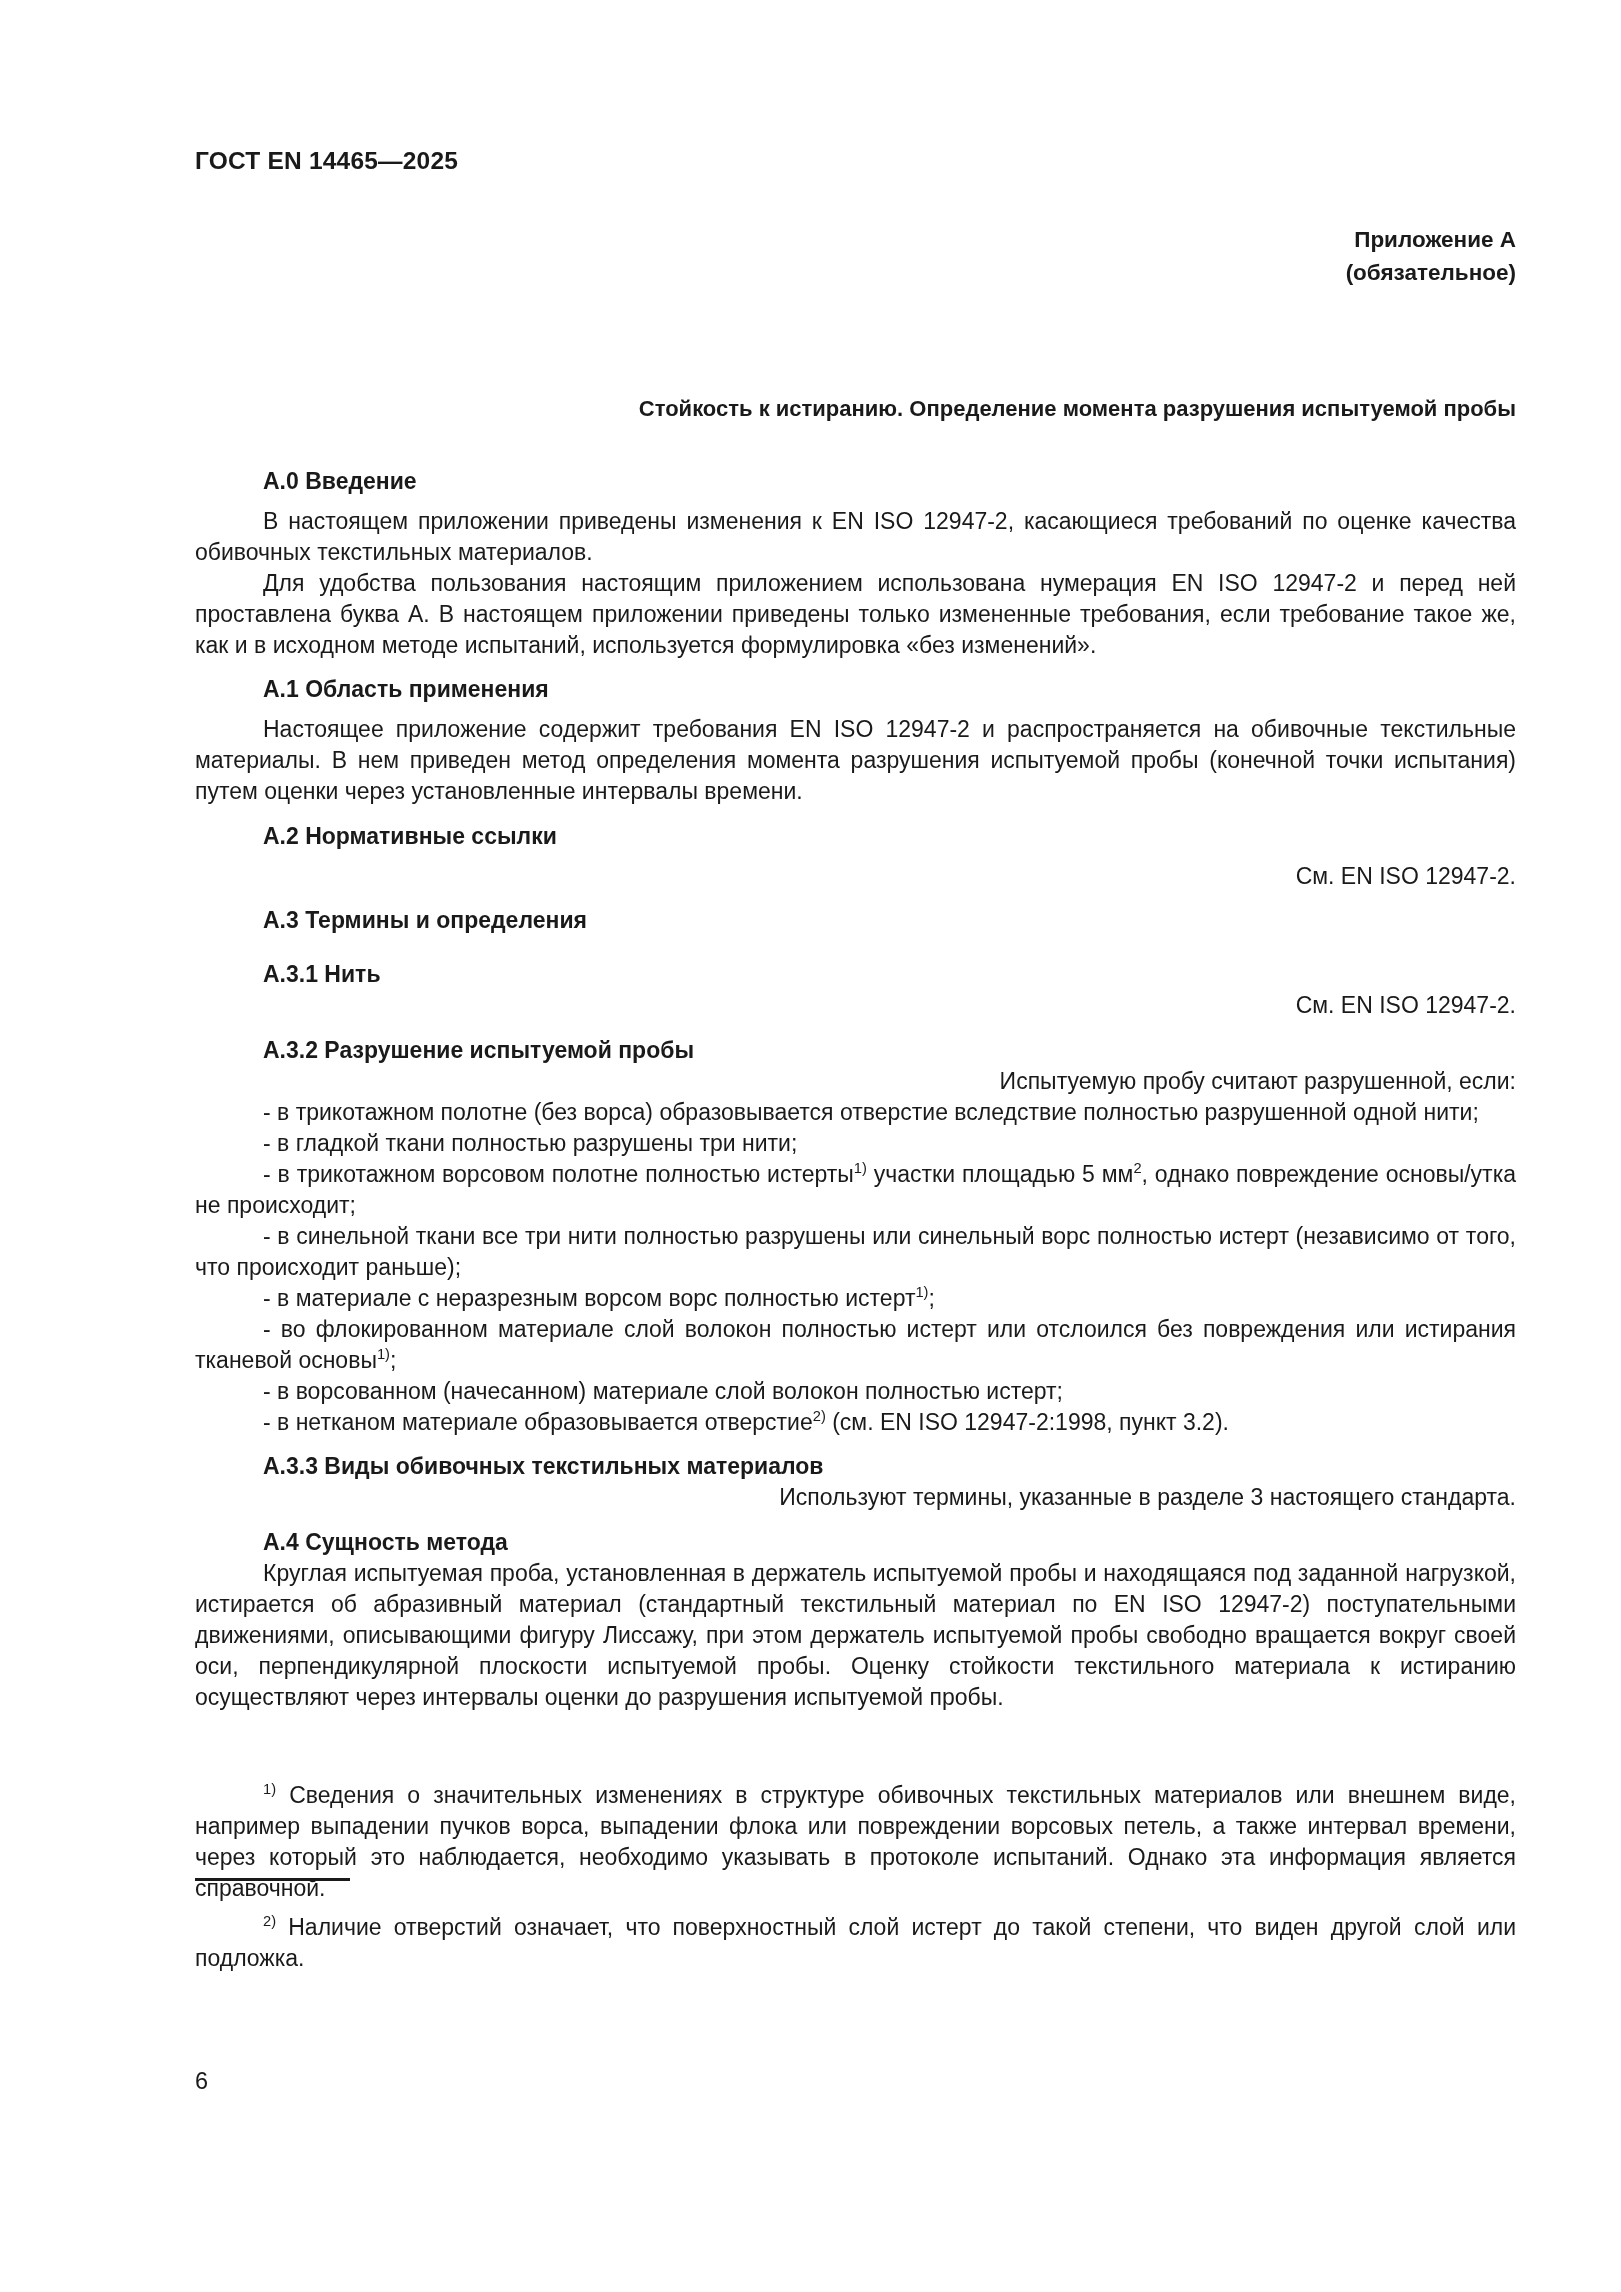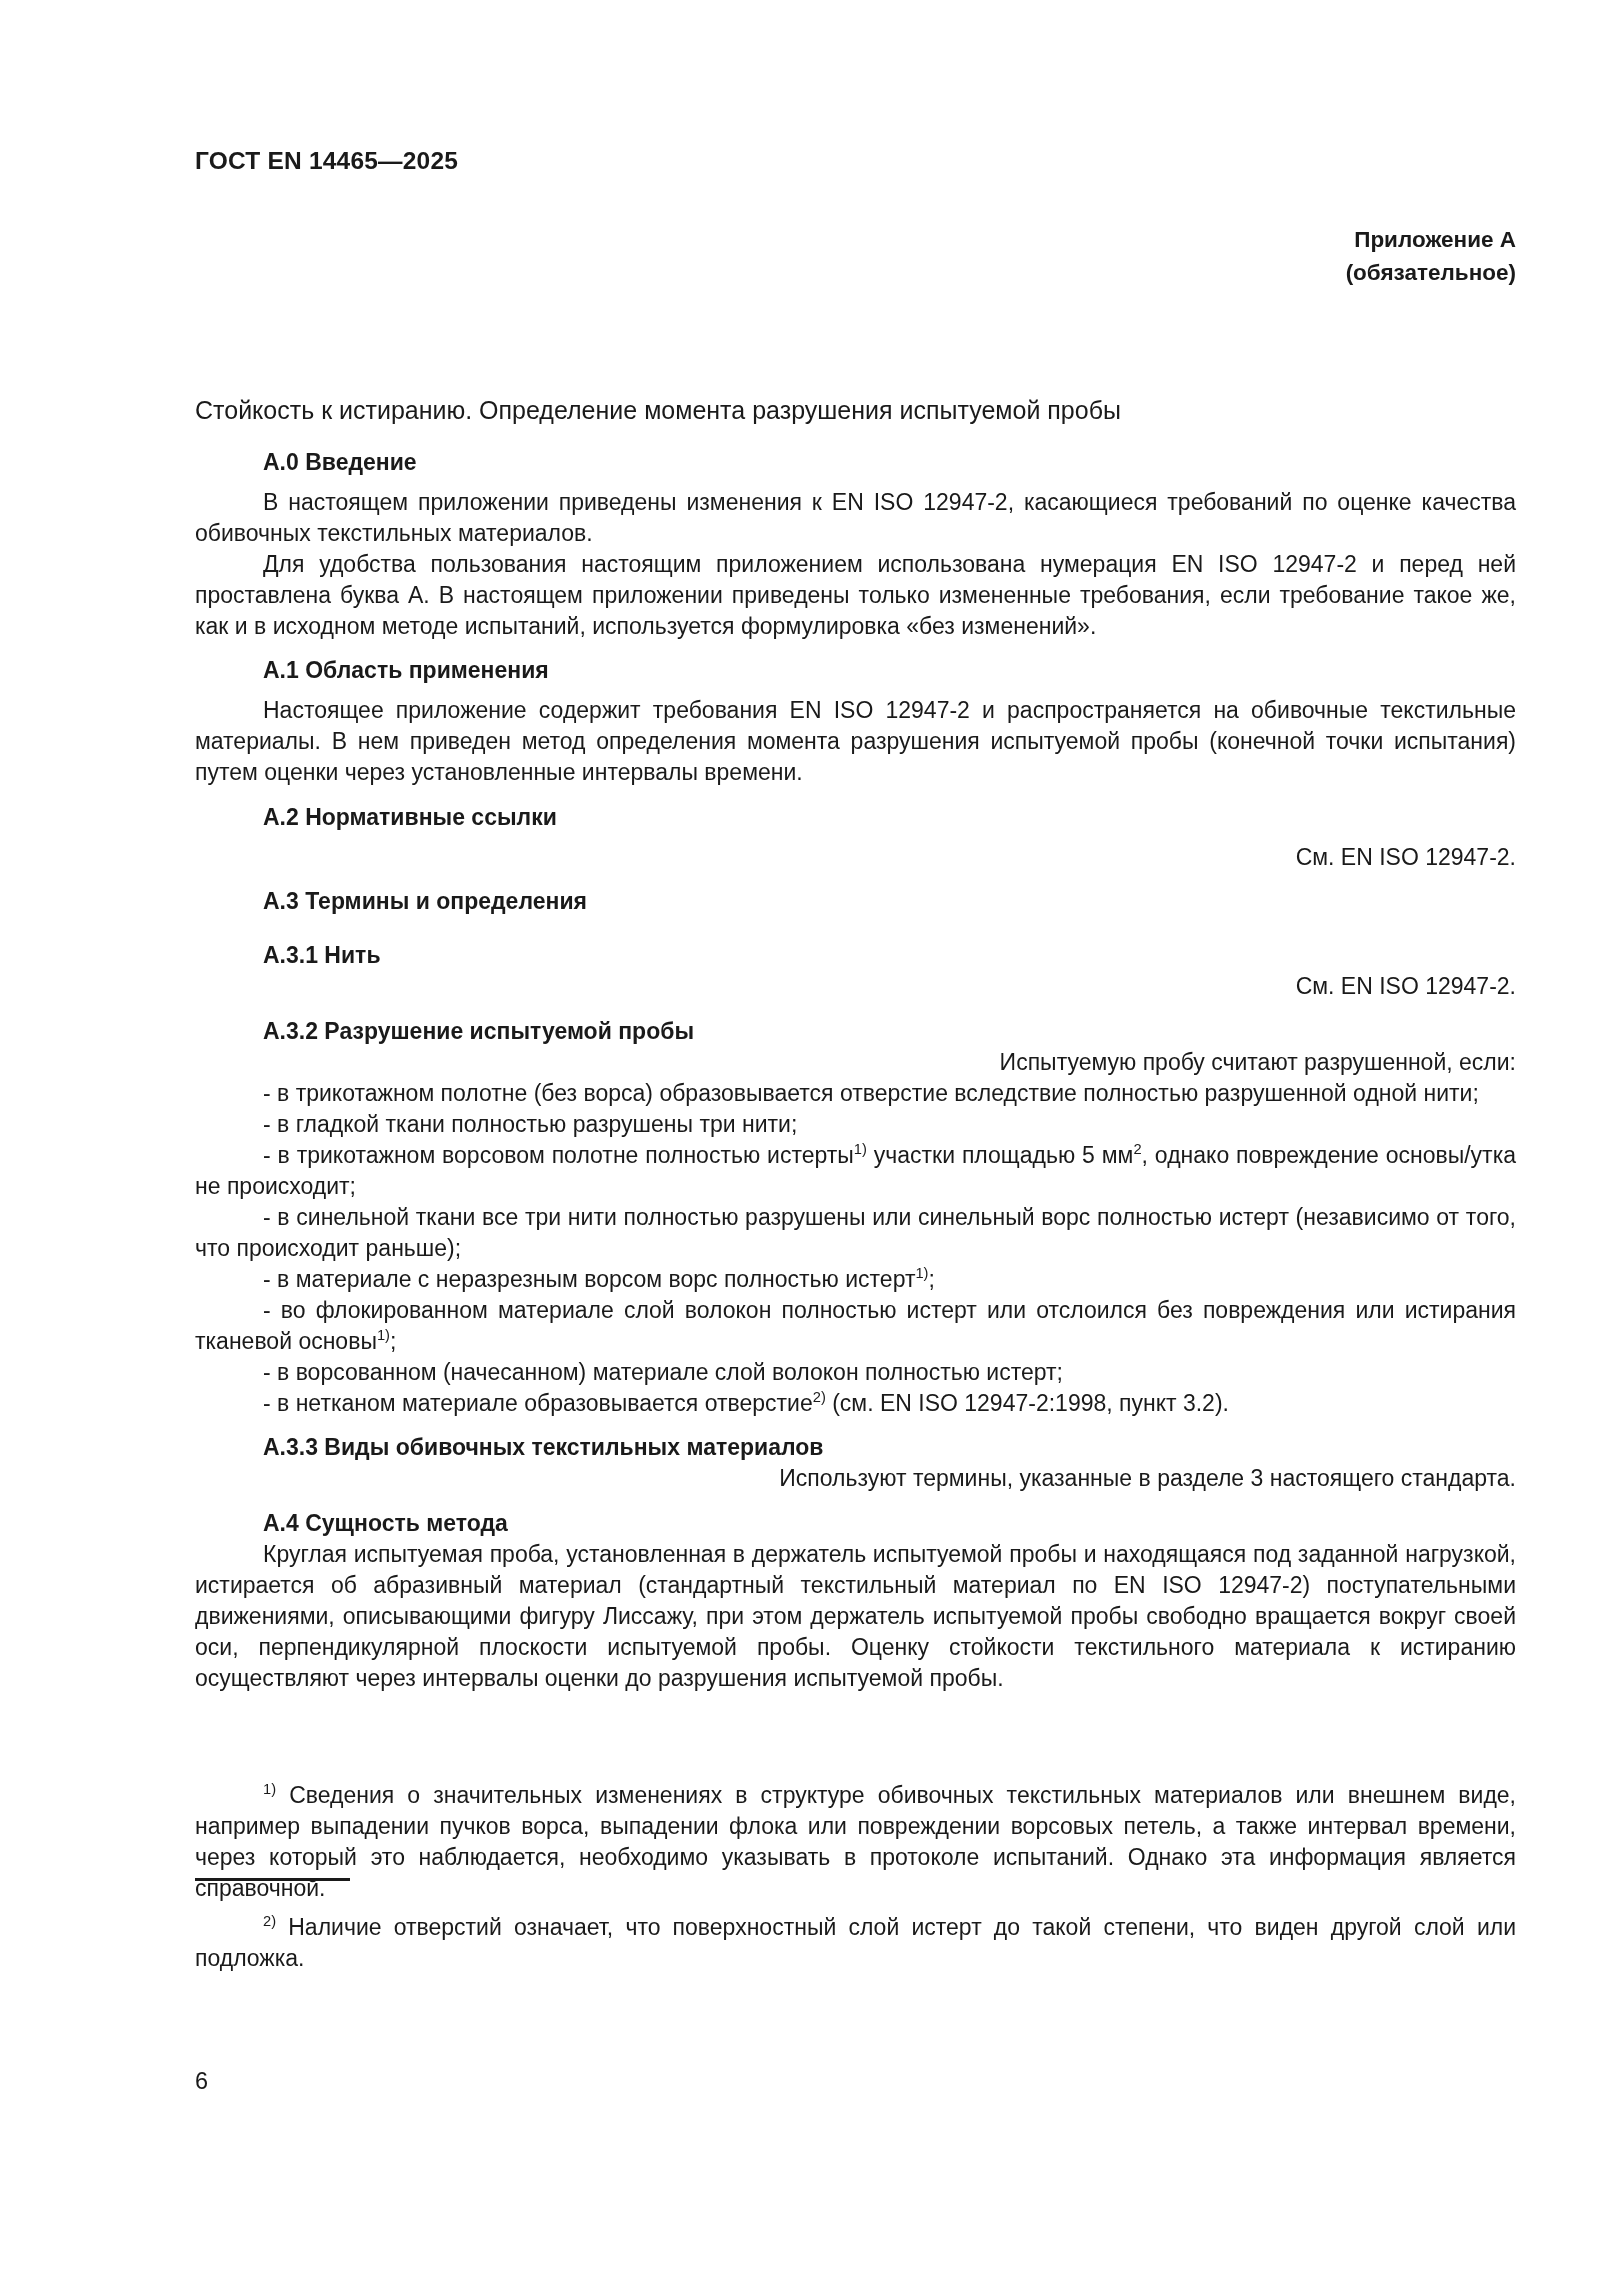--- a/index.html
+++ b/index.html
@@ -2,22 +2,22 @@
 <html><head>
 <meta charset="utf-8">
 <style>
   html,body{margin:0;padding:0;background:#fff;}
   body{width:1621px;height:2293px;position:relative;overflow:hidden;
        font-family:"Liberation Sans",sans-serif;color:#1a1a1a;}
   .page{position:absolute;left:195px;top:0;width:1321px;}
   .doc-code{position:absolute;top:147px;left:0;font-weight:bold;font-size:24.5px;letter-spacing:0.2px;}
   .annex{position:absolute;top:223px;left:0;width:100%;text-align:right;font-weight:bold;font-size:22.5px;line-height:33px;}
   .annex div{margin-left:186px;}
-  .title{position:absolute;top:396px;left:0;width:100%;text-align:left;font-weight:normal;font-size:25px;margin-left:0;}
-  .body{position:absolute;top:447px;left:0;width:1321px;font-size:23px;line-height:31px;}
+  .title{position:absolute;top:396px;left:0;width:100%;text-align:right;font-weight:bold;font-size:22px;margin-left:0;}
+  .body{position:absolute;top:466px;left:0;width:1321px;font-size:23px;line-height:31px;}
   .h{font-weight:bold;margin-left:68px;}
   .p{text-indent:68px;text-align:justify;}
   .gap{height:8.8px;}
   .gap2{height:13.7px;}
   .plain{margin-left:68px;text-align:right;}
   sup{font-size:14.7px;line-height:0;vertical-align:8.8px;}
   .fn-rule{position:absolute;top:1878px;left:0;width:155px;height:2.9px;background:#1a1a1a;}
   .footnotes{position:absolute;top:1780px;left:0;width:1321px;font-size:23px;line-height:31px;}
   .fn{text-indent:68px;text-align:justify;}
   .page-num{position:absolute;top:2068px;left:0;font-size:23.5px;}

